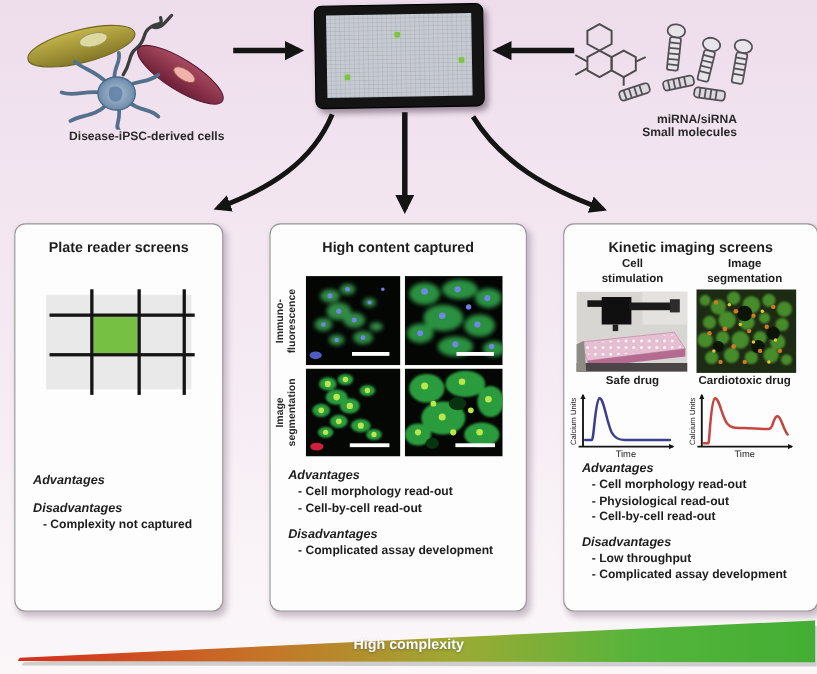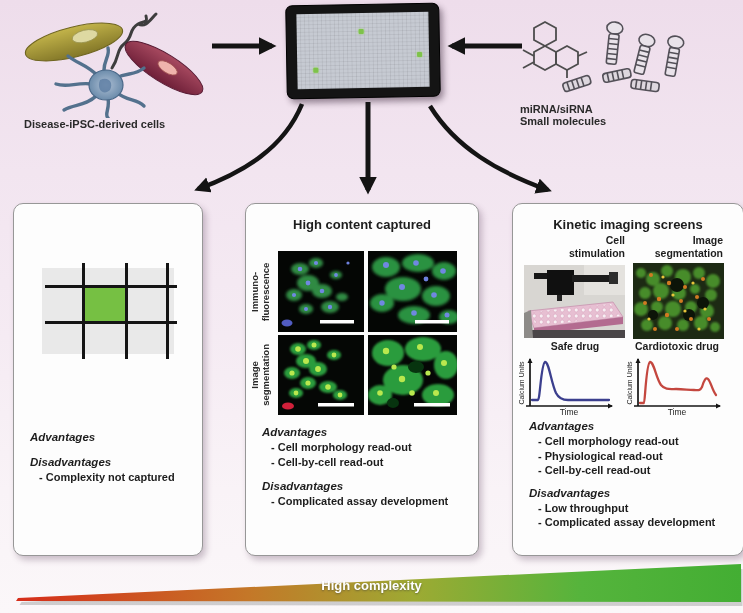--- a/index.html
+++ b/index.html
@@ -3,21 +3,21 @@
 <meta charset="utf-8">
 <style>
   html,body{margin:0;padding:0;background:#fff;}
   .stage{position:relative;width:743px;height:613px;overflow:hidden;
          background:linear-gradient(180deg,#eeddeb 0%,#f2e5f0 28%,#f5ebf3 55%,#f9f3f7 80%,#fbf7f9 100%);
          font-family:"Liberation Sans",sans-serif;color:#1d1d1d;}
   svg{display:block;}
   .abs{position:absolute;}
 
   
-  .top-label{position:absolute;font-size:11px;font-weight:600;text-align:left;color:#2a2a2a;}
+  .top-label{position:absolute;font-size:11px;font-weight:600;text-align:right;color:#2a2a2a;}
 
   
   #plate{position:absolute;left:286px;top:4px;width:152px;height:92px;background:#141414;
          border-radius:7px;border:1px solid #000;box-shadow:3px 4px 6px rgba(40,20,40,.45);transform:rotate(-1deg);}
   #plate .wells{position:absolute;left:10px;right:10px;top:8px;bottom:9px;background-color:#0d0d0d;
          background-image:linear-gradient(#c6cad2,#c6cad2);background-size:4.2px 3.7px;background-repeat:space;}
   .well-green{position:absolute;width:5px;height:5px;background:#7ec24a;border-radius:1px;box-shadow:0 0 2px #9adf5e;}
 
   
   .panel{position:absolute;top:203px;height:353px;background:#fdfdfd;border:1.6px solid #979797;
@@ -39,21 +39,21 @@
   .item{font-weight:700;font-size:11px;line-height:1.33;padding-left:9px;}
   .gap{height:10px;}
 
   
   .pe-label{position:absolute;top:31px;width:86px;text-align:center;font-size:11px;font-weight:600;margin-top:31px;}
   .rot-wrap{position:absolute;left:1px;width:28px;display:flex;align-items:center;justify-content:center;}
   .rot-inner{transform:rotate(-90deg);white-space:nowrap;text-align:center;font-size:9.5px;font-weight:600;line-height:1.15;color:#2a2a2a;}
   .fl-img{position:absolute;}
 
   
-  .kin-label{position:absolute;top:30px;text-align:right;font-size:10.5px;font-weight:600;line-height:1.2;}
+  .kin-label{position:absolute;top:30px;text-align:center;font-size:10.5px;font-weight:600;line-height:1.2;}
   .kin-cap{position:absolute;top:136px;text-align:center;font-size:10.5px;font-weight:600;}
 
   
   #wedge-text{position:absolute;left:0;right:0;top:578px;text-align:center;color:#fff;
               font-size:13px;font-weight:700;text-shadow:0 1px 2px rgba(60,60,60,.55);}
 </style>
 </head>
 <body>
 
 <svg width="0" height="0" style="position:absolute" aria-hidden="true">
@@ -177,20 +177,21 @@
 
   <svg class="abs" style="left:0;top:0;pointer-events:none" width="743" height="210" viewBox="0 0 743 210">
     <line x1="212" y1="46" x2="272" y2="46" stroke="#141414" stroke-width="5" marker-end="url(#mArrB)"></line>
     <line x1="522" y1="46" x2="452" y2="46" stroke="#141414" stroke-width="5" marker-end="url(#mArrB)"></line>
     <line x1="368" y1="102" x2="368" y2="190" stroke="#141414" stroke-width="5" marker-end="url(#mArrB)"></line>
     <path d="M302 104 C284 148 244 172 198 189" stroke="#141414" stroke-width="4.5" fill="none" marker-end="url(#mArrB)"></path>
     <path d="M430 106 C456 148 498 172 548 190" stroke="#141414" stroke-width="4.5" fill="none" marker-end="url(#mArrB)"></path>
   </svg>
 
   <div class="panel" id="panel-plate">
+    <div class="panel-title">Plate reader screens</div>
     <div class="grid-gfx">
       <div class="green-cell"></div>
       <div class="gv" style="left:40px"></div>
       <div class="gv" style="left:83px"></div>
       <div class="gv" style="left:124px"></div>
       <div class="gh" style="top:17px"></div>
       <div class="gh" style="top:53px"></div>
     </div>
     <div class="lists" style="top:226px">
       <div class="h-adv">Advantages</div>

